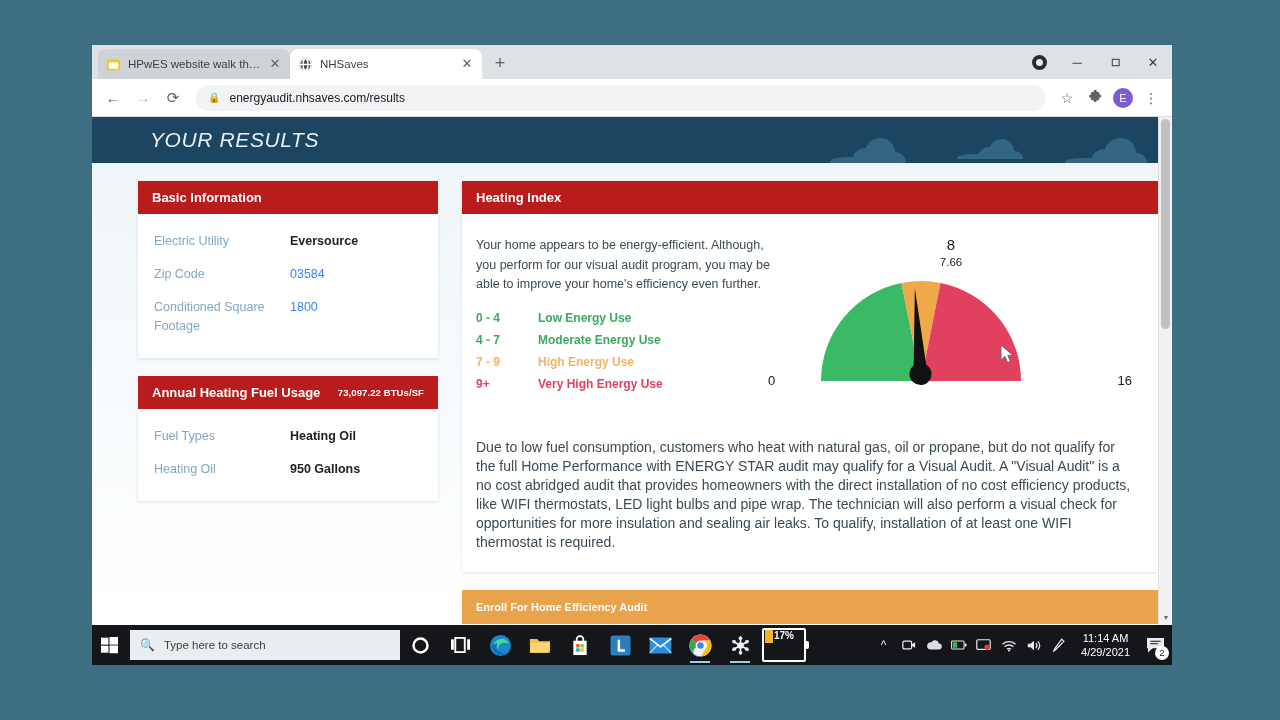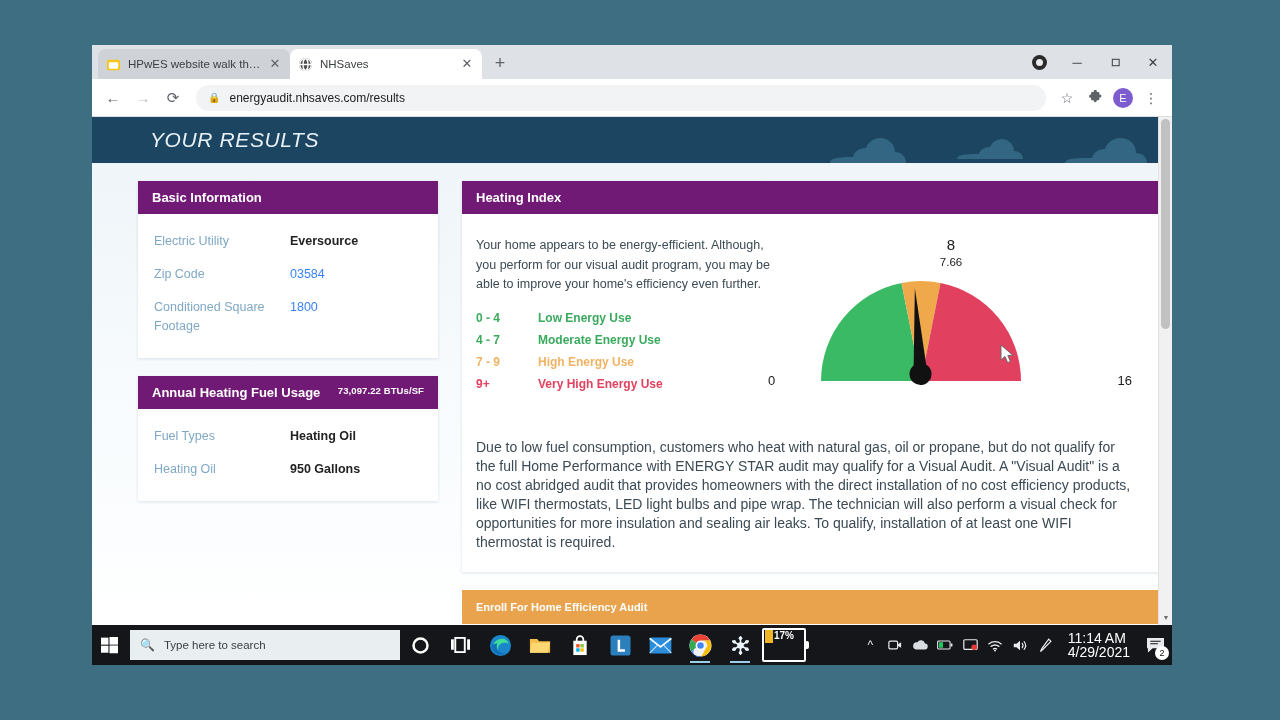--- a/index.html
+++ b/index.html
@@ -113,23 +113,23 @@
   }
   .cloud { position: absolute; fill: #336683; }
 
   
   .content { display: flex; padding: 18px 14px 0 46px; gap: 24px; }
   .col-left { width: 300px; flex: 0 0 300px; }
   .col-right { flex: 1 1 auto; }
 
   .card { background: #fff; box-shadow: 0 1px 3px rgba(30,60,90,.14); margin-bottom: 18px; }
   .card-head {
-    background: #701a75; color: #ffffff;
+    background: #b91c1c; color: #ffffff;
     padding: 9px 14px; font-size: 13px; font-weight: bold;
-    display: flex; align-items: flex-start; justify-content: space-between;
+    display: flex; align-items: center; justify-content: space-between;
   }
   .card-head .sub { font-size: 9.5px; font-weight: bold; letter-spacing: .1px; }
   .card-body { padding: 18px 16px 22px 16px; }
 
   .kv { display: flex; margin-bottom: 14px; font-size: 12.5px; line-height: 19px; }
   .kv:last-child { margin-bottom: 0; }
   .kv .k { width: 136px; flex: 0 0 136px; color: #7fa8c4; }
   .kv .v { color: #222; font-weight: bold; }
   .kv .v.normal { font-weight: normal; color: #3b82f6; }
 
@@ -214,21 +214,21 @@
   .tb-icon.running::after {
     content: ""; position: absolute; bottom: 2px; left: 10px;
     width: 20px; height: 2px; background: #9bd0e8;
   }
   .tray { margin-left: auto; display: flex; align-items: center; height: 40px; }
   .tray-icon {
     width: 25px; height: 40px; display: flex; align-items: center;
     justify-content: center; color: #e8eaed; font-size: 12px;
   }
   .clock {
-    color: #fff; font-size: 14px; line-height: 14px; text-align: left;
+    color: #fff; font-size: 11px; line-height: 14px; text-align: center;
     padding: 0 8px 0 10px;
   }
   .notif {
     width: 34px; height: 40px; display: flex; align-items: center;
     justify-content: center; position: relative;
   }
   .badge {
     position: absolute; right: 3px; bottom: 5px;
     width: 14px; height: 14px; border-radius: 50%;
     background: #fff; color: #14161a; font-size: 9px;

